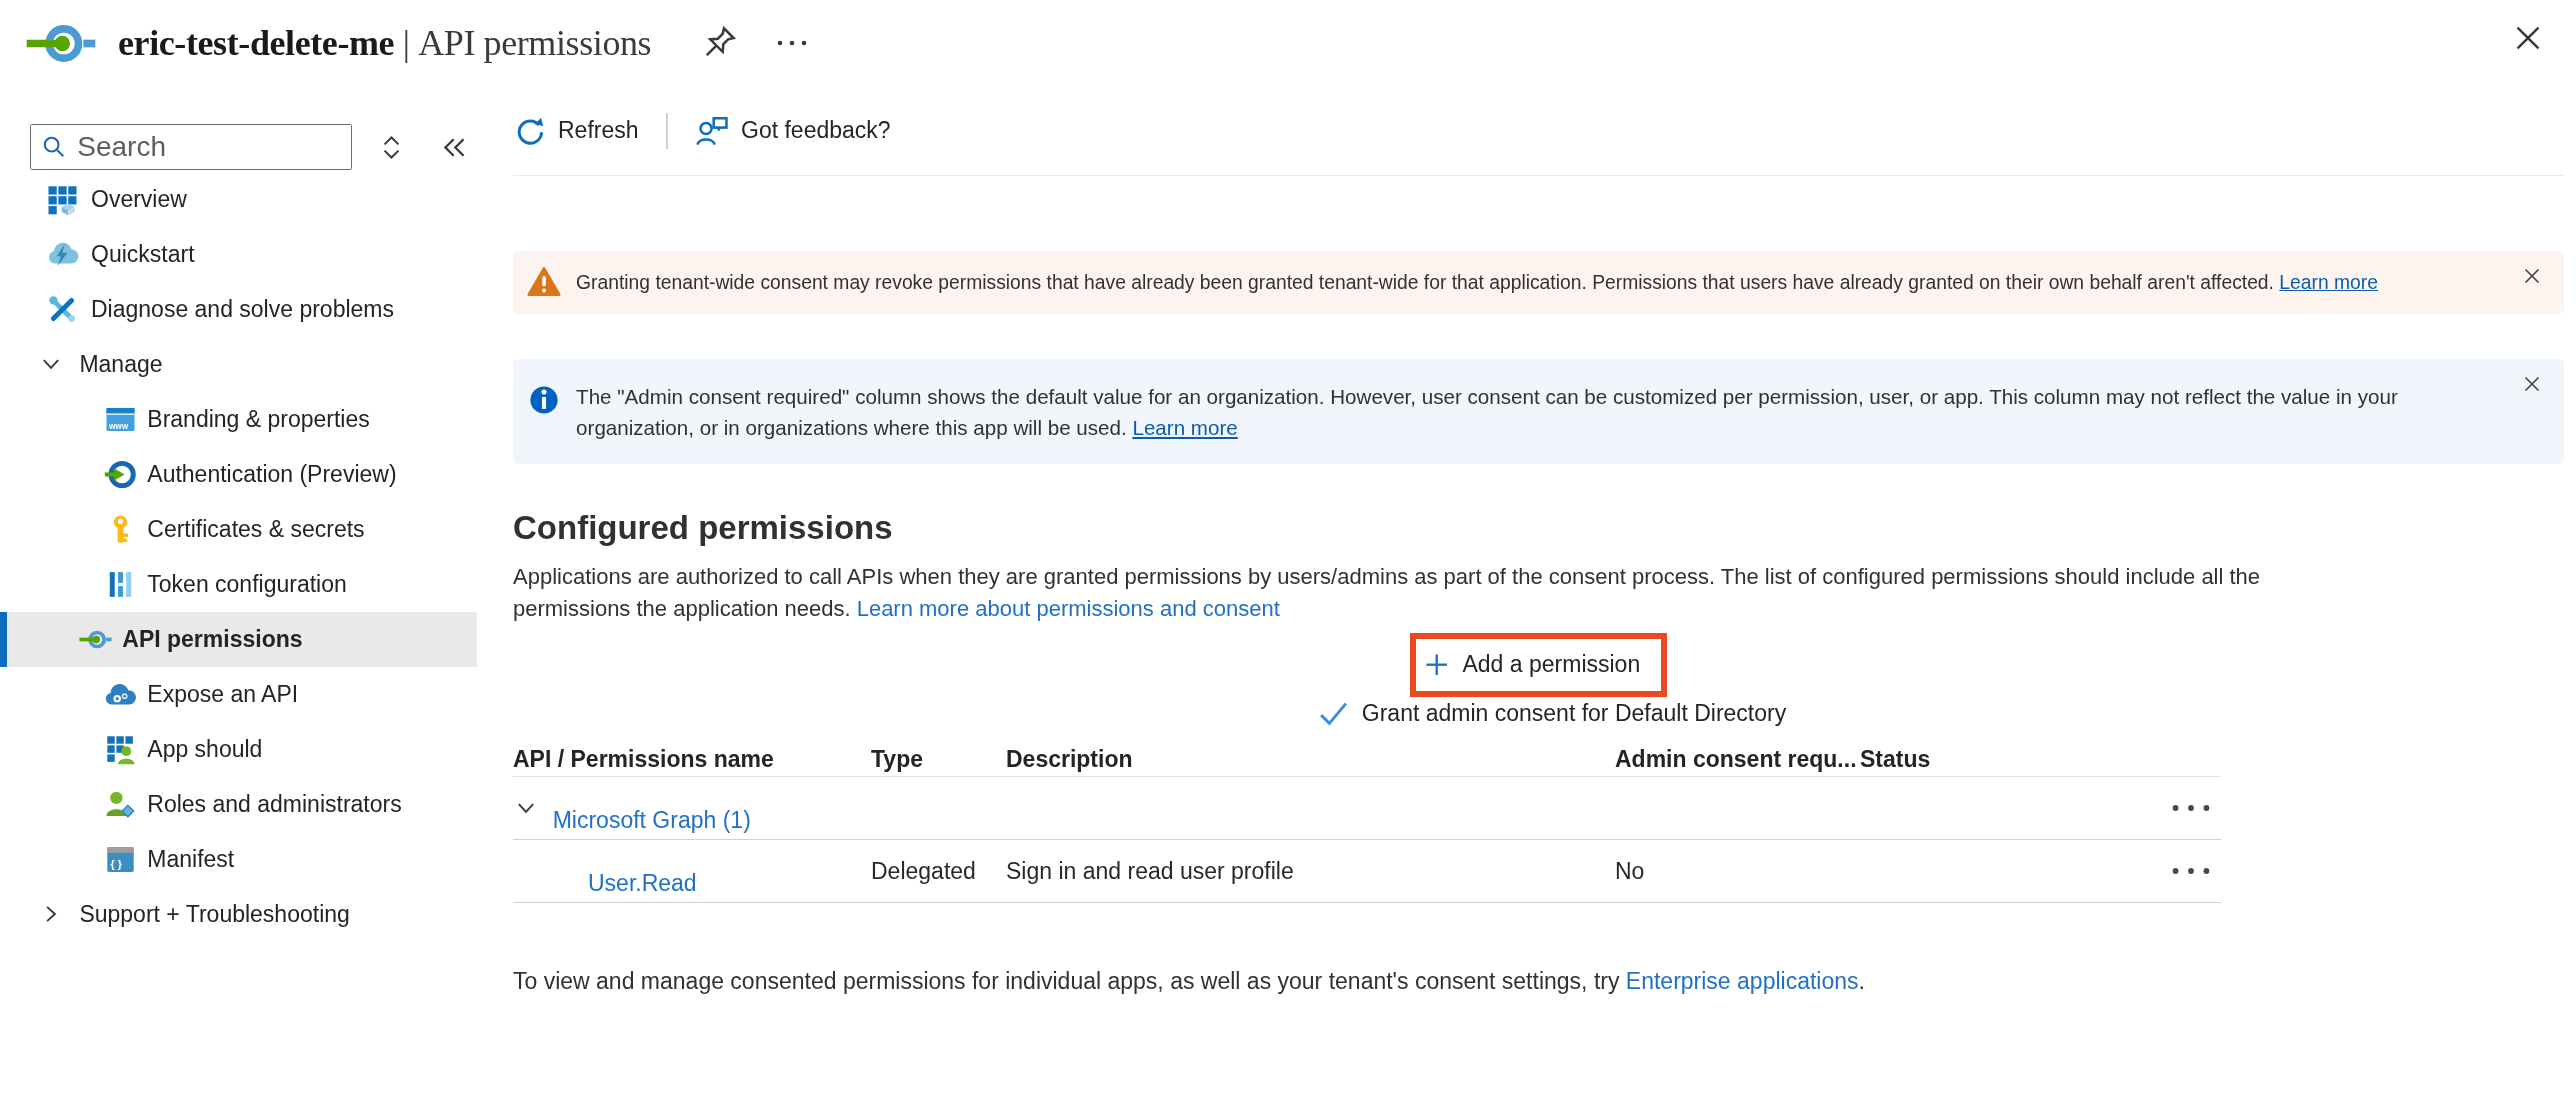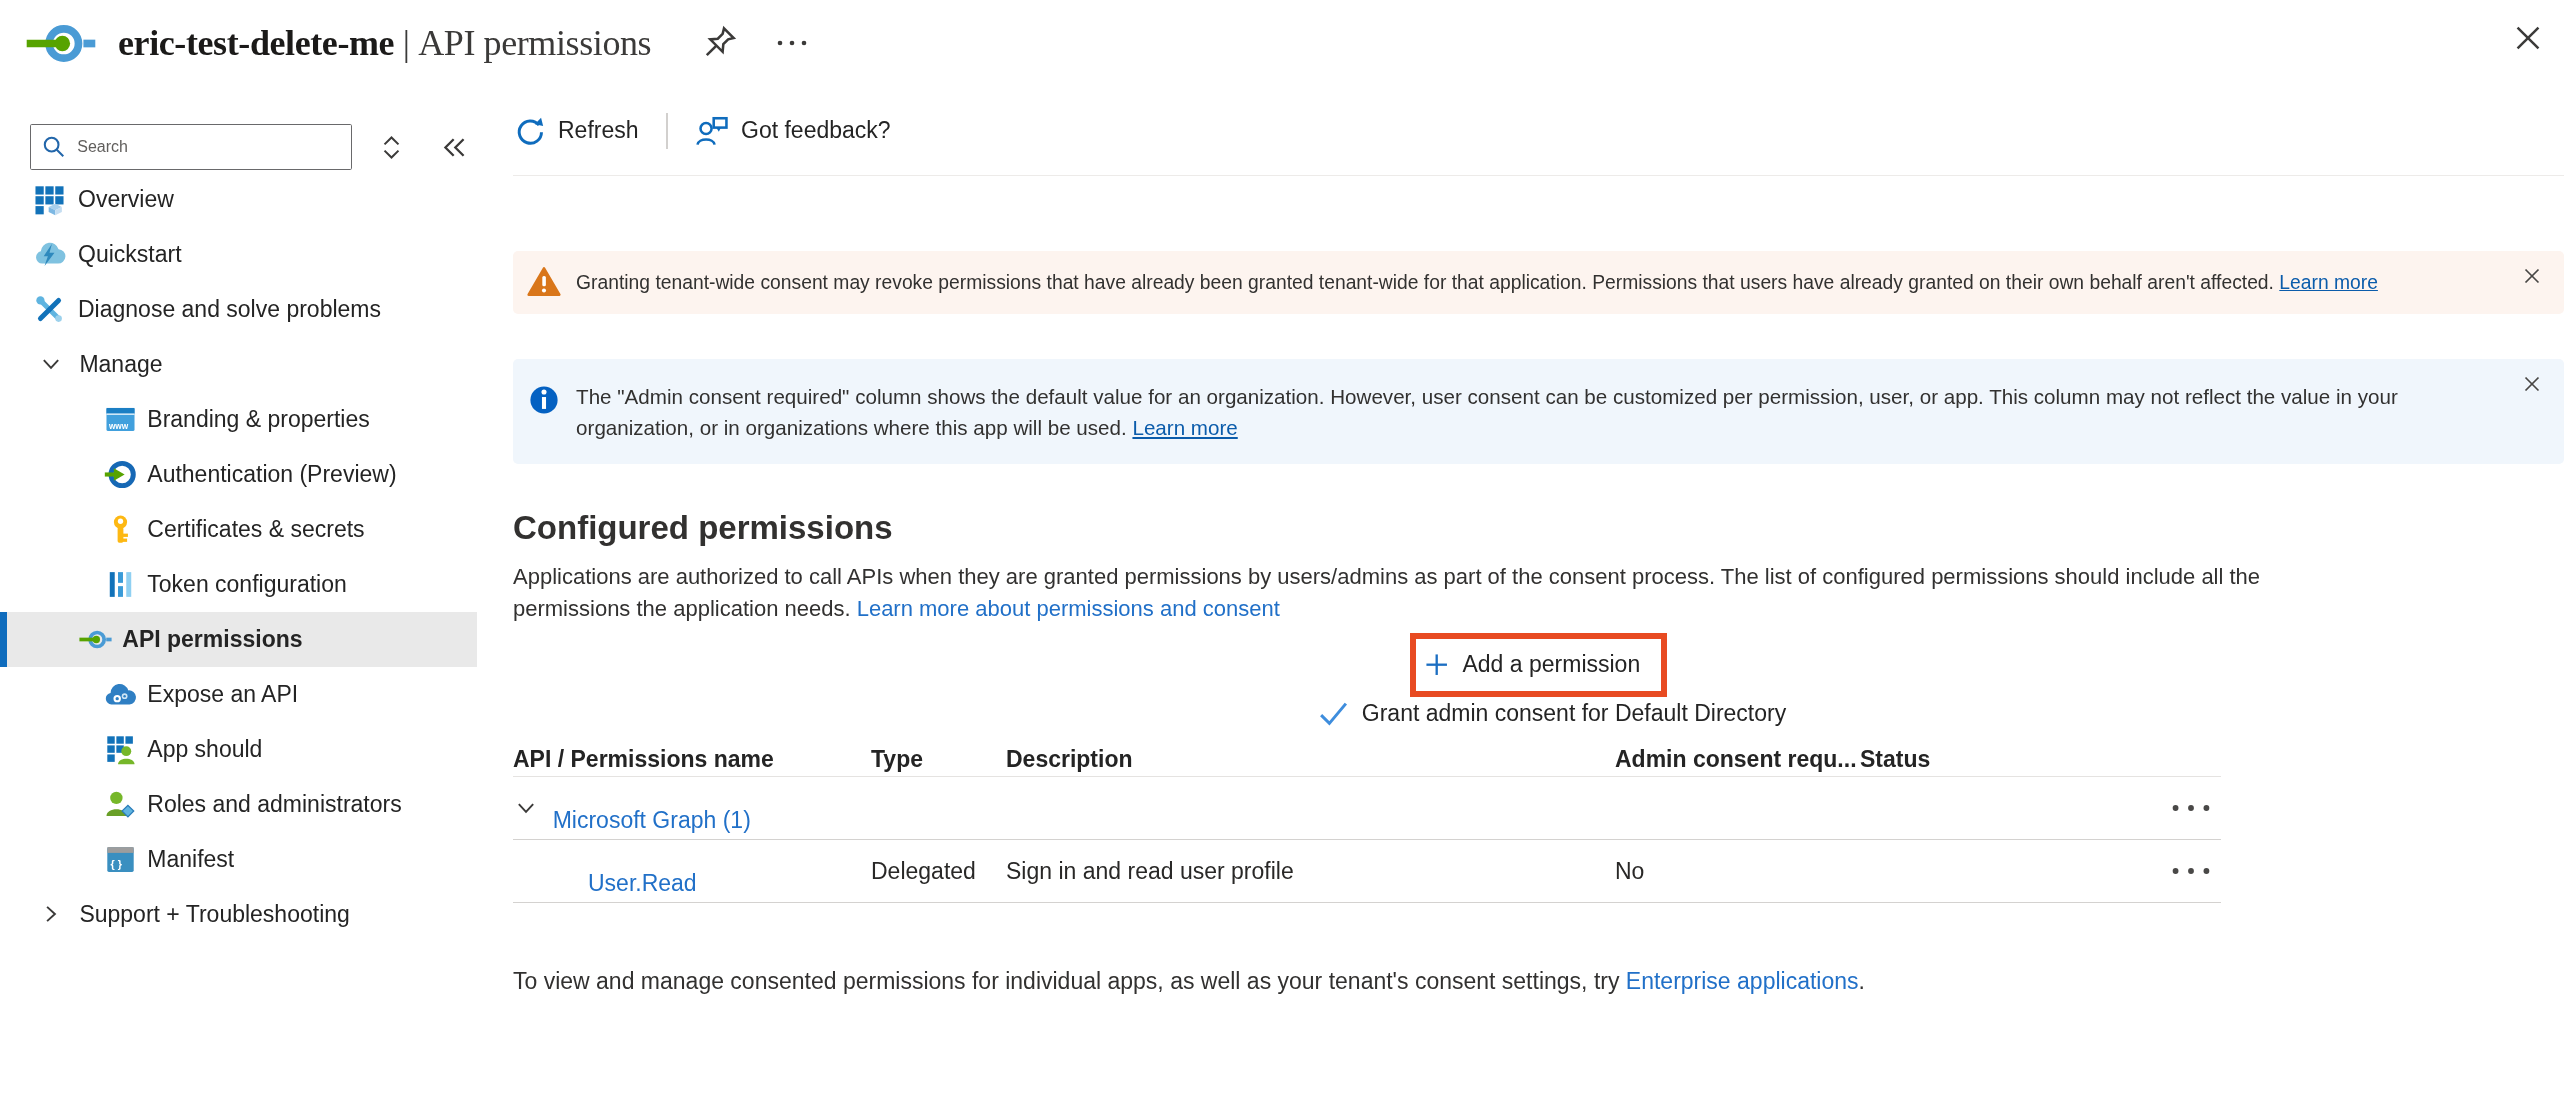--- a/index.html
+++ b/index.html
@@ -26,28 +26,28 @@
 
   
   .layout{display:flex;height:1012px;}
   .sidebar{width:477px;flex:none;padding-top:38px;}
   .main{flex:1;padding:0 12px 0 36px;}
 
   
   .search-row{display:flex;align-items:center;padding-left:30px;}
   .search-box{width:322px;height:46px;border:1.7px solid #69696b;border-radius:1.7px;
     display:flex;align-items:center;padding:0 8.6px;background:#fff;}
-  .search-box input{border:none;outline:none;flex:1;font-size:16px;min-width:0;
+  .search-box input{border:none;outline:none;flex:1;font-size:28px;min-width:0;
     font-family:inherit;color:#323130;}
   .search-box input::placeholder{color:#605e5c;}
   .sb-ic{margin-left:24px;cursor:pointer;}
   .nav{margin-top:1.7px;}
   .nav-item{display:flex;align-items:center;height:55px;font-size:23px;color:#242424;cursor:pointer;}
   .nav-item .ic{flex:none;margin-right:12px;}
-  .nav-item.lv0{padding-left:33px;}
+  .nav-item.lv0{padding-left:46px;}
   .nav-item.group{padding-left:38px;}
   .nav-item.group .ic{margin-right:15.4px;}
   .nav-item.lv1{padding-left:104px;}
   .nav-item.lv1 .ic{margin-right:10.3px;}
   .nav-item.selected{background:var(--selected-bg);border-left:7.7px solid var(--selected-bar);
     padding-left:72px;font-weight:700;}
 
   
   .toolbar{display:flex;align-items:center;height:90px;border-bottom:1.7px solid var(--divider);}
   .tb-btn{display:flex;align-items:center;font-size:23px;color:#242424;cursor:pointer;}

